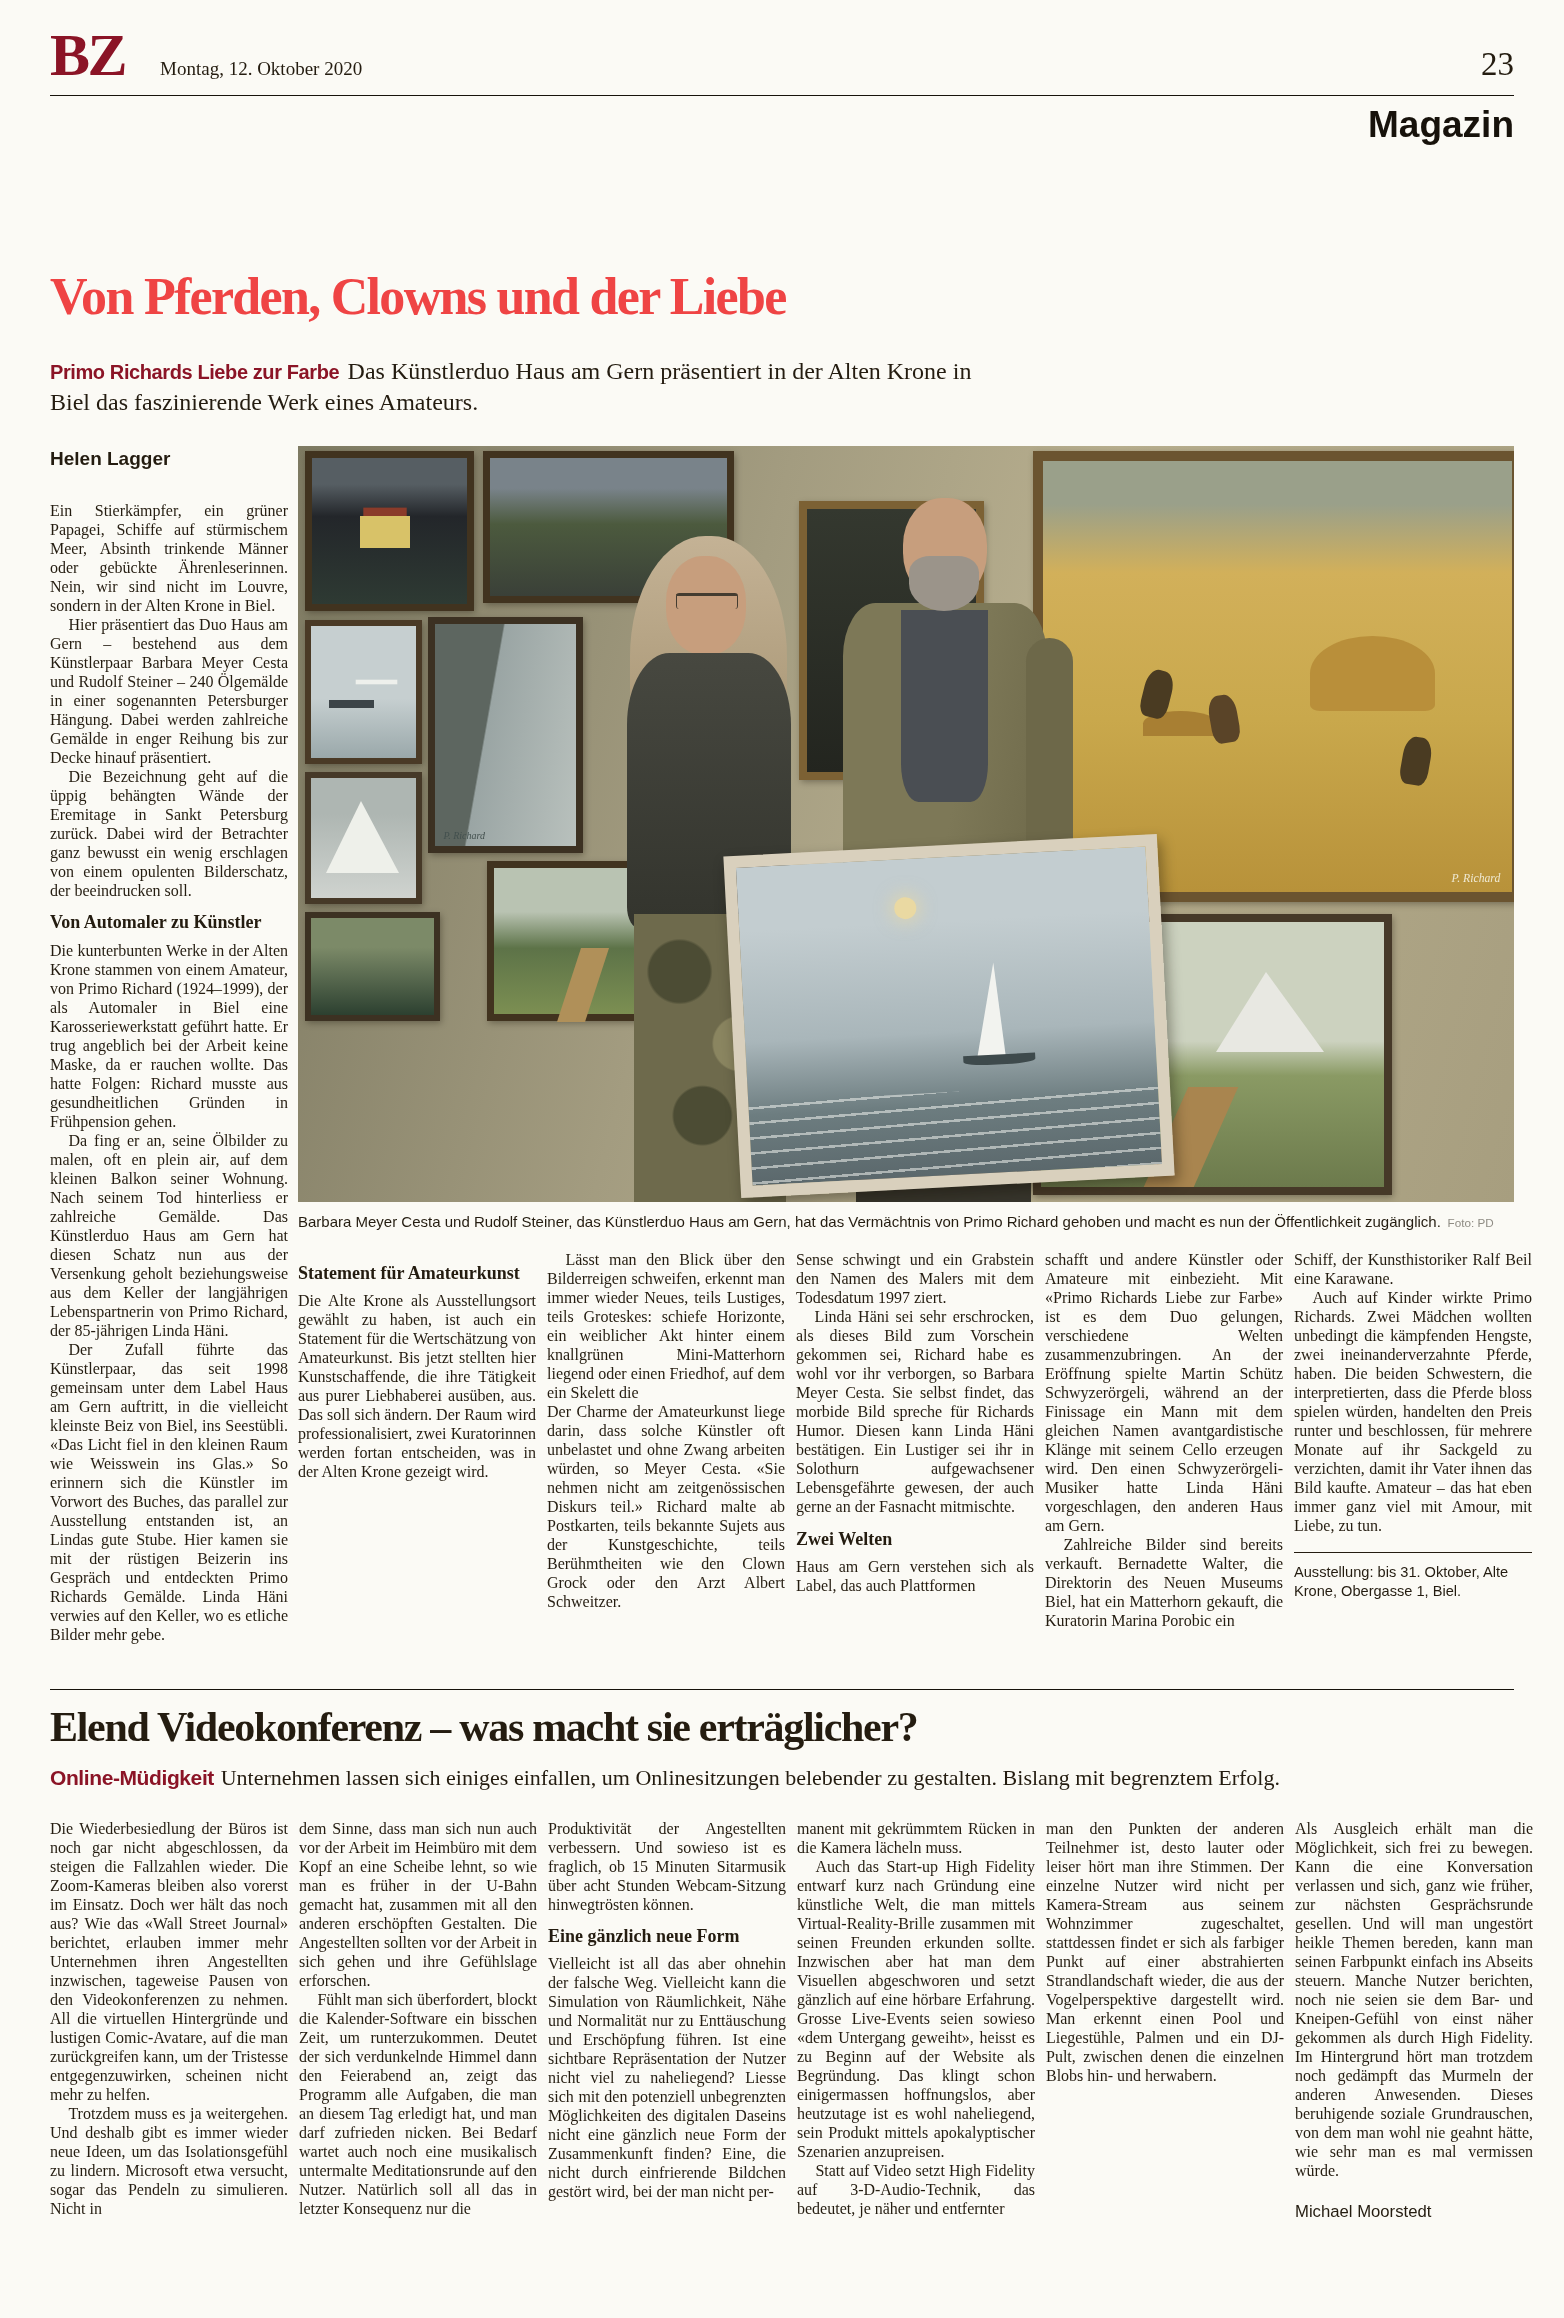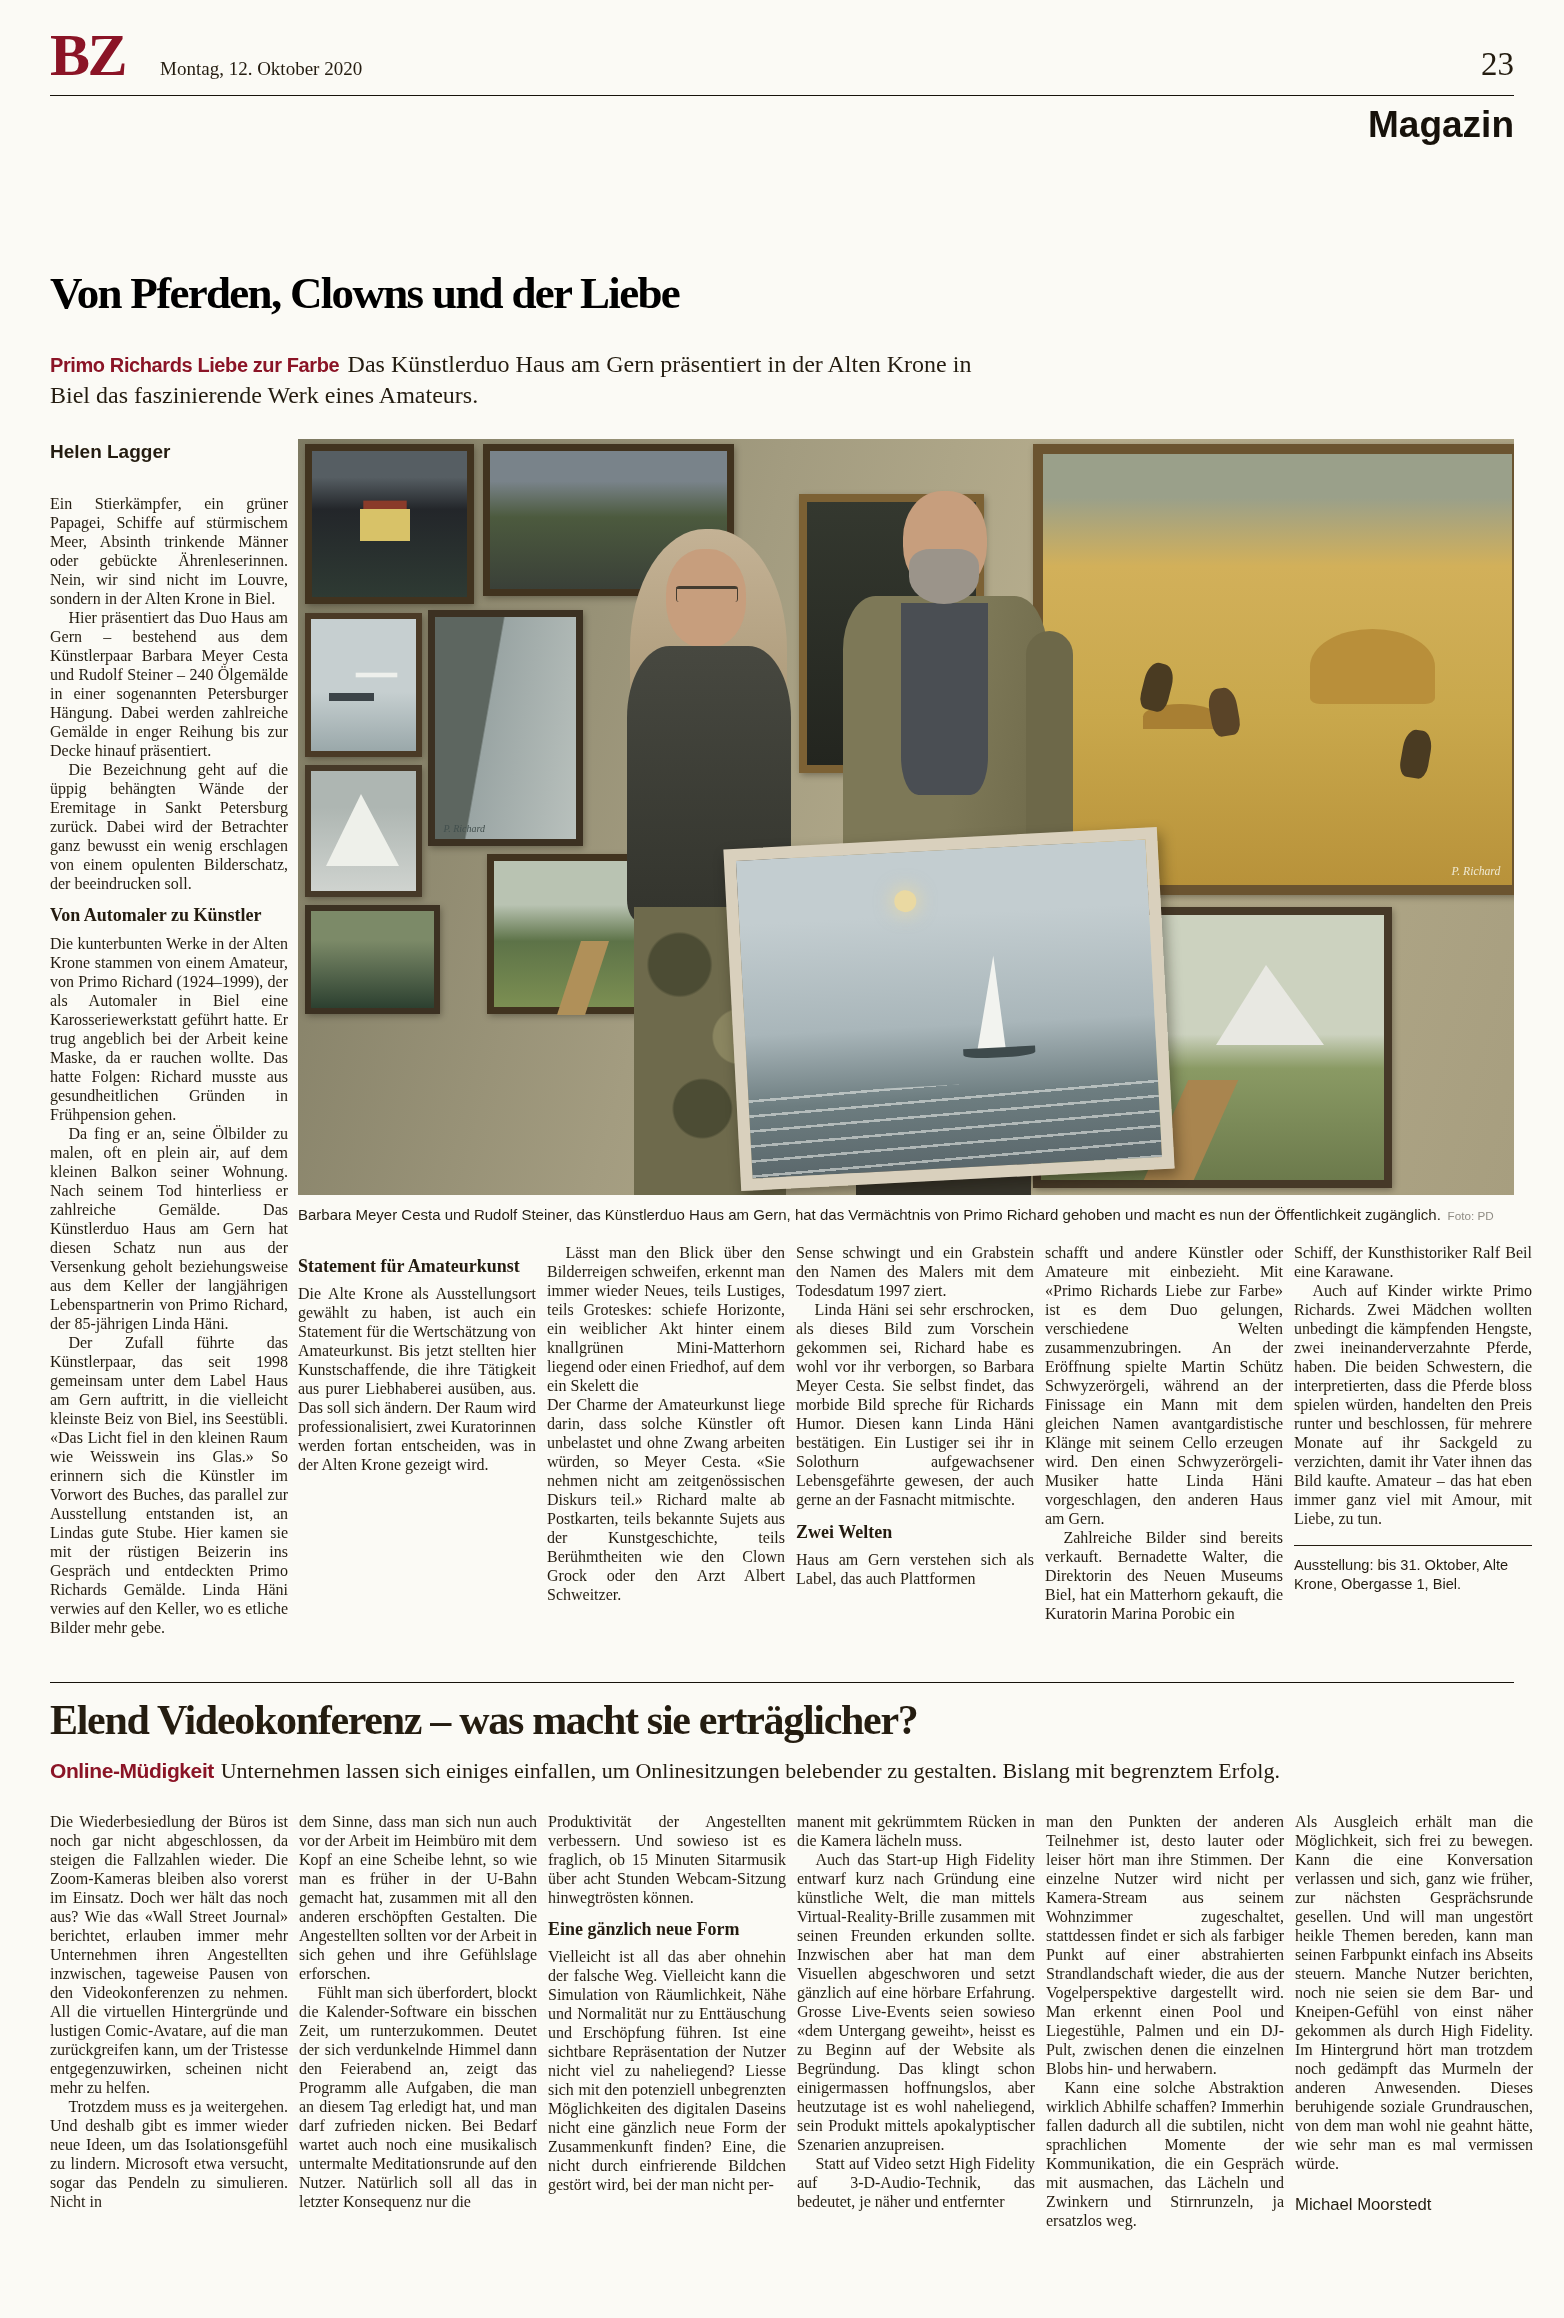--- a/index.html
+++ b/index.html
@@ -9,22 +9,22 @@
   
   .masthead{display:flex;align-items:baseline;justify-content:space-between;}
   .mast-left{display:flex;align-items:baseline;}
   .bz-logo{font-weight:700;font-size:60px;line-height:.9;color:#8b1426;letter-spacing:-2.5px;}
   .mast-date{font-size:19px;margin-left:35px;color:#241c10;}
   .page-num{font-size:33px;color:#241c10;}
   .mast-rule{border-top:1.7px solid #17120b;margin-top:11.7px;}
   .section-title{text-align:right;font-family:"Liberation Sans","DejaVu Sans",sans-serif;
                  font-weight:700;font-size:37px;margin-top:8.4px;color:#17120b;}
   
-  .a1-headline{font-size:45px;line-height:1.0;font-weight:700;letter-spacing:-1.7px;
-               margin:125px 0 0;color:#000000;}
+  .a1-headline{font-size:52px;line-height:1.0;font-weight:700;letter-spacing:-1.7px;
+               margin:125px 0 0;color:#ef4444;}
   .lead{margin-top:33px;max-width:935px;font-size:24px;line-height:1.28;}
   .kicker{font-family:"Liberation Sans","DejaVu Sans",sans-serif;font-weight:700;
           color:#8b1426;letter-spacing:-0.4px;}
   .lead .kicker{font-size:20px;margin-right:8.4px;}
   
   .a1-body{display:flex;margin-top:28px;gap:10px;justify-content:center;}
   .col{width:238px;flex:0 0 238px;font-size:16px;line-height:19px;text-align:justify;
        hyphens:auto;overflow:hidden;}
   .col-first{height:1221px;}
   .byline{font-family:"Liberation Sans","DejaVu Sans",sans-serif;font-weight:700;
@@ -266,21 +266,20 @@
           <h3 class="blk blk-subhead">Eine gänzlich neue Form</h3>
           <p class="blk blk-pfirst">Vielleicht ist all das aber ohnehin der falsche Weg. Vielleicht kann die Simulation von Räumlichkeit, Nähe und Normalität nur zu Enttäuschung und Erschöpfung führen. Ist eine sichtbare Repräsentation der Nutzer nicht viel zu naheliegend? Liesse sich mit den potenziell unbegrenzten Möglichkeiten des digitalen Daseins nicht eine gänzlich neue Form der Zusammenkunft finden? Eine, die nicht durch einfrierende Bildchen gestört wird, bei der man nicht per-</p>
         </div>
       <div class="col">
           <p class="blk blk-pfirst">manent mit gekrümmtem Rücken in die Kamera lächeln muss.</p>
           <p class="blk blk-p">Auch das Start-up High Fidelity entwarf kurz nach Gründung eine künstliche Welt, die man mittels Virtual-Reality-Brille zusammen mit seinen Freunden erkunden sollte. Inzwischen aber hat man dem Visuellen abgeschworen und setzt gänzlich auf eine hörbare Erfahrung. Grosse Live-Events seien sowieso «dem Untergang geweiht», heisst es zu Beginn auf der Website als Begründung. Das klingt schon einigermassen hoffnungslos, aber heutzutage ist es wohl naheliegend, sein Produkt mittels apokalyptischer Szenarien anzupreisen.</p>
           <p class="blk blk-p">Statt auf Video setzt High Fidelity auf 3-D-Audio-Technik, das bedeutet, je näher und entfernter</p>
         </div>
       <div class="col">
           <p class="blk blk-pfirst">man den Punkten der anderen Teilnehmer ist, desto lauter oder leiser hört man ihre Stimmen. Der einzelne Nutzer wird nicht per Kamera-Stream aus seinem Wohnzimmer zugeschaltet, stattdessen findet er sich als farbiger Punkt auf einer abstrahierten Strandlandschaft wieder, die aus der Vogelperspektive dargestellt wird. Man erkennt einen Pool und Liegestühle, Palmen und ein DJ-Pult, zwischen denen die einzelnen Blobs hin- und herwabern.</p>
-          <p class="blk blk-p">Kann eine solche Abstraktion wirklich Abhilfe schaffen? Immerhin fallen dadurch all die subtilen, nicht sprachlichen Momente der Kommunikation, die ein Gespräch mit ausmachen, das Lächeln und Zwinkern und Stirnrunzeln, ja ersatzlos weg.</p>
         </div>
       <div class="col">
           <p class="blk blk-pfirst">Als Ausgleich erhält man die Möglichkeit, sich frei zu bewegen. Kann die eine Konversation verlassen und sich, ganz wie früher, zur nächsten Gesprächsrunde gesellen. Und will man ungestört heikle Themen bereden, kann man seinen Farbpunkt einfach ins Abseits steuern. Manche Nutzer berichten, noch nie seien sie dem Bar- und Kneipen-Gefühl von einst näher gekommen als durch High Fidelity. Im Hintergrund hört man trotzdem noch gedämpft das Murmeln der anderen Anwesenden. Dieses beruhigende soziale Grundrauschen, von dem man wohl nie geahnt hätte, wie sehr man es mal vermissen würde.</p>
           <p class="blk blk-author">Michael Moorstedt</p>
         </div>
     </div>
   </article>
 
 </div>
 

